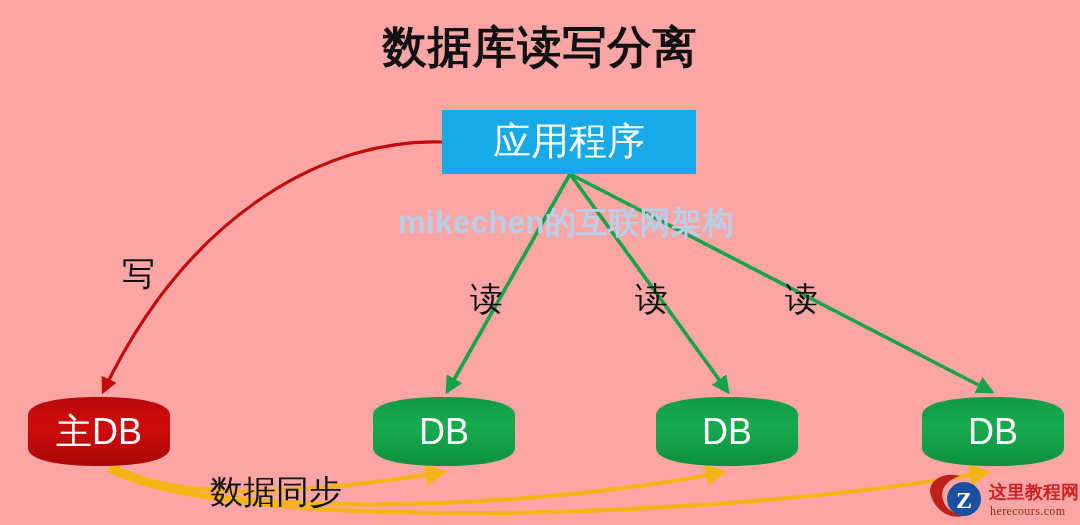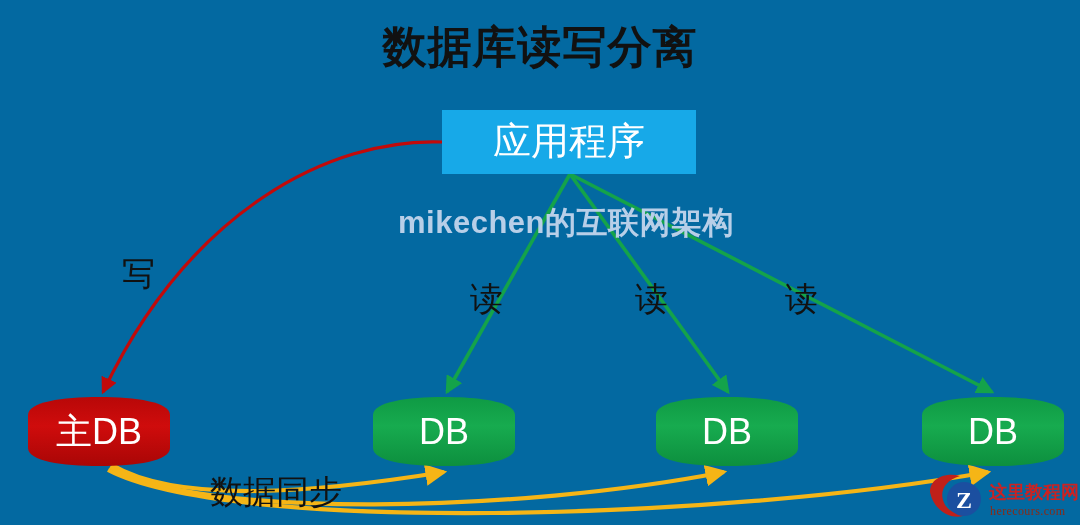--- a/index.html
+++ b/index.html
@@ -4,21 +4,21 @@
 <style>
   html, body {
     margin: 0;
     padding: 0;
     background: #ffffff;
   }
   #page {
     position: relative;
     width: 1080px;
     height: 525px;
-    background: #0369a1;
+    background: #fca5a5;
     overflow: hidden;
     font-family: "Liberation Sans", "DejaVu Sans", sans-serif;
   }
   #diagram-svg {
     position: absolute;
     left: 0;
     top: 0;
     width: 1080px;
     height: 525px;
   }

